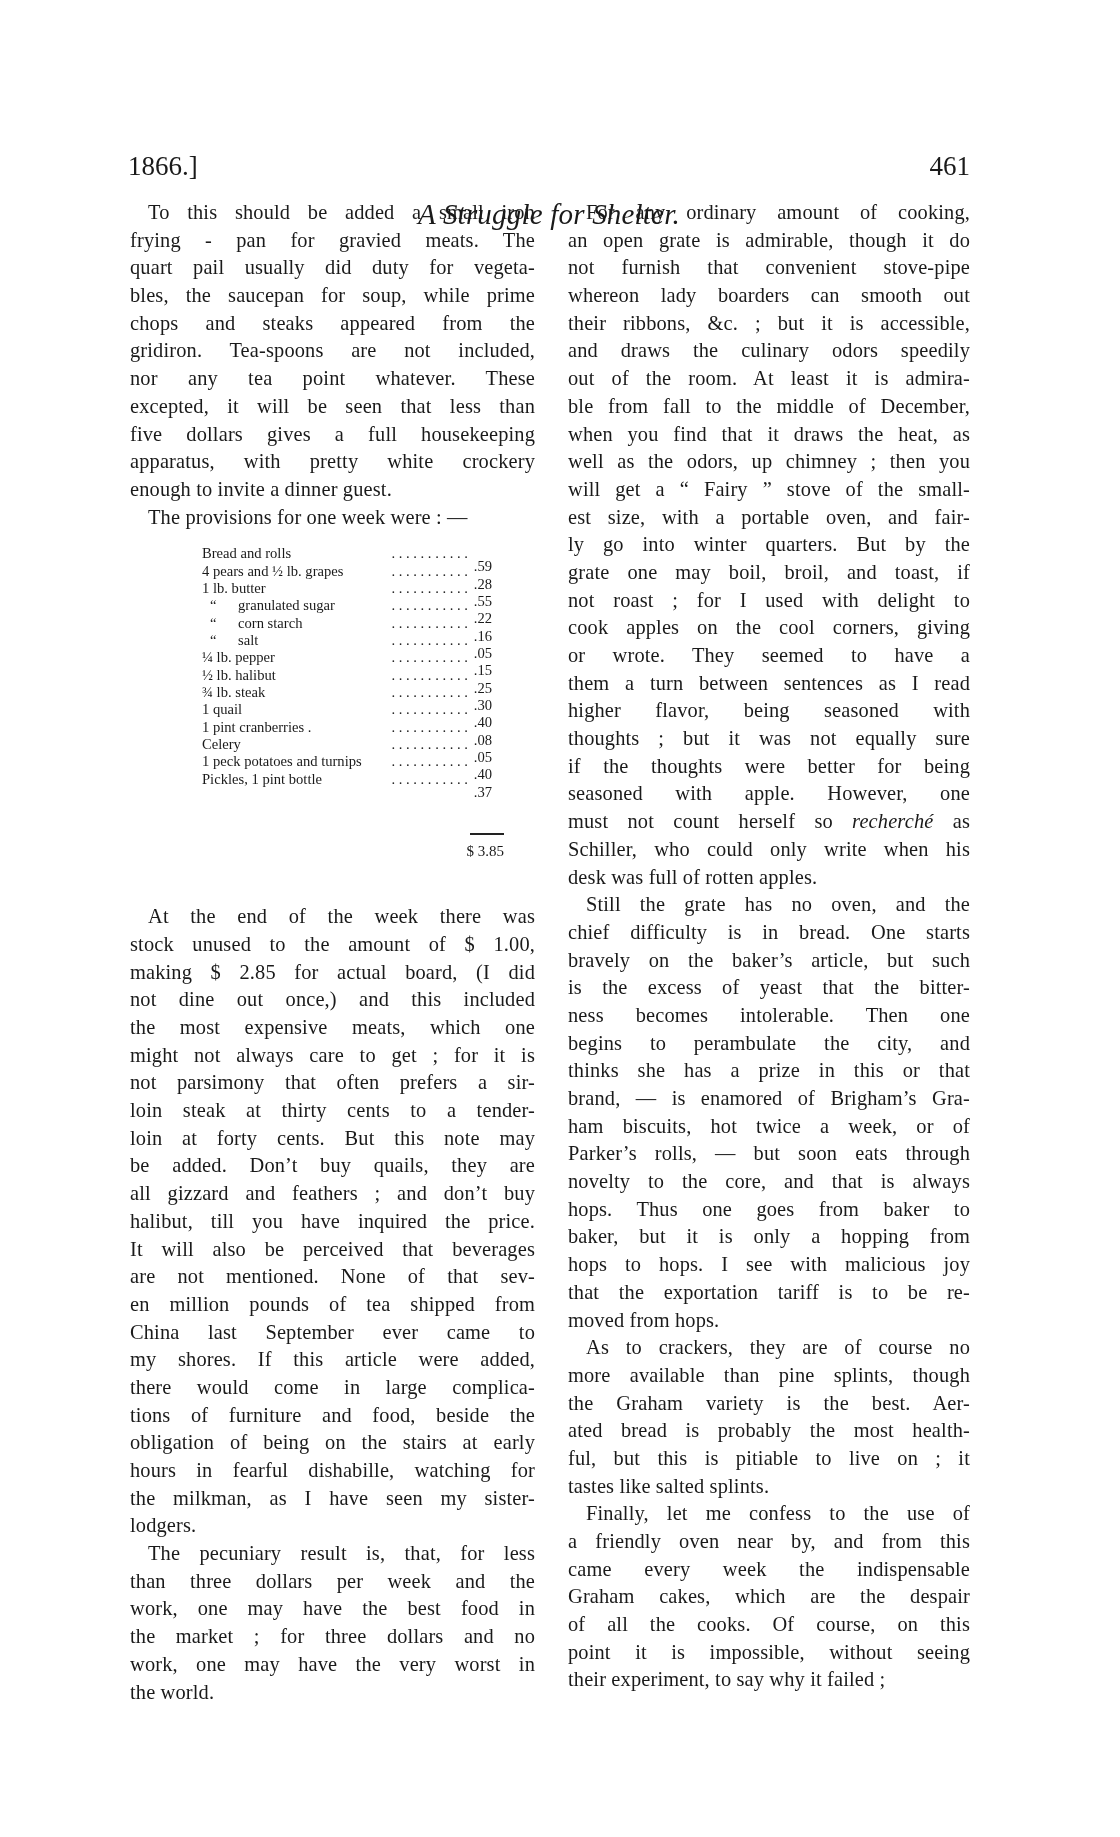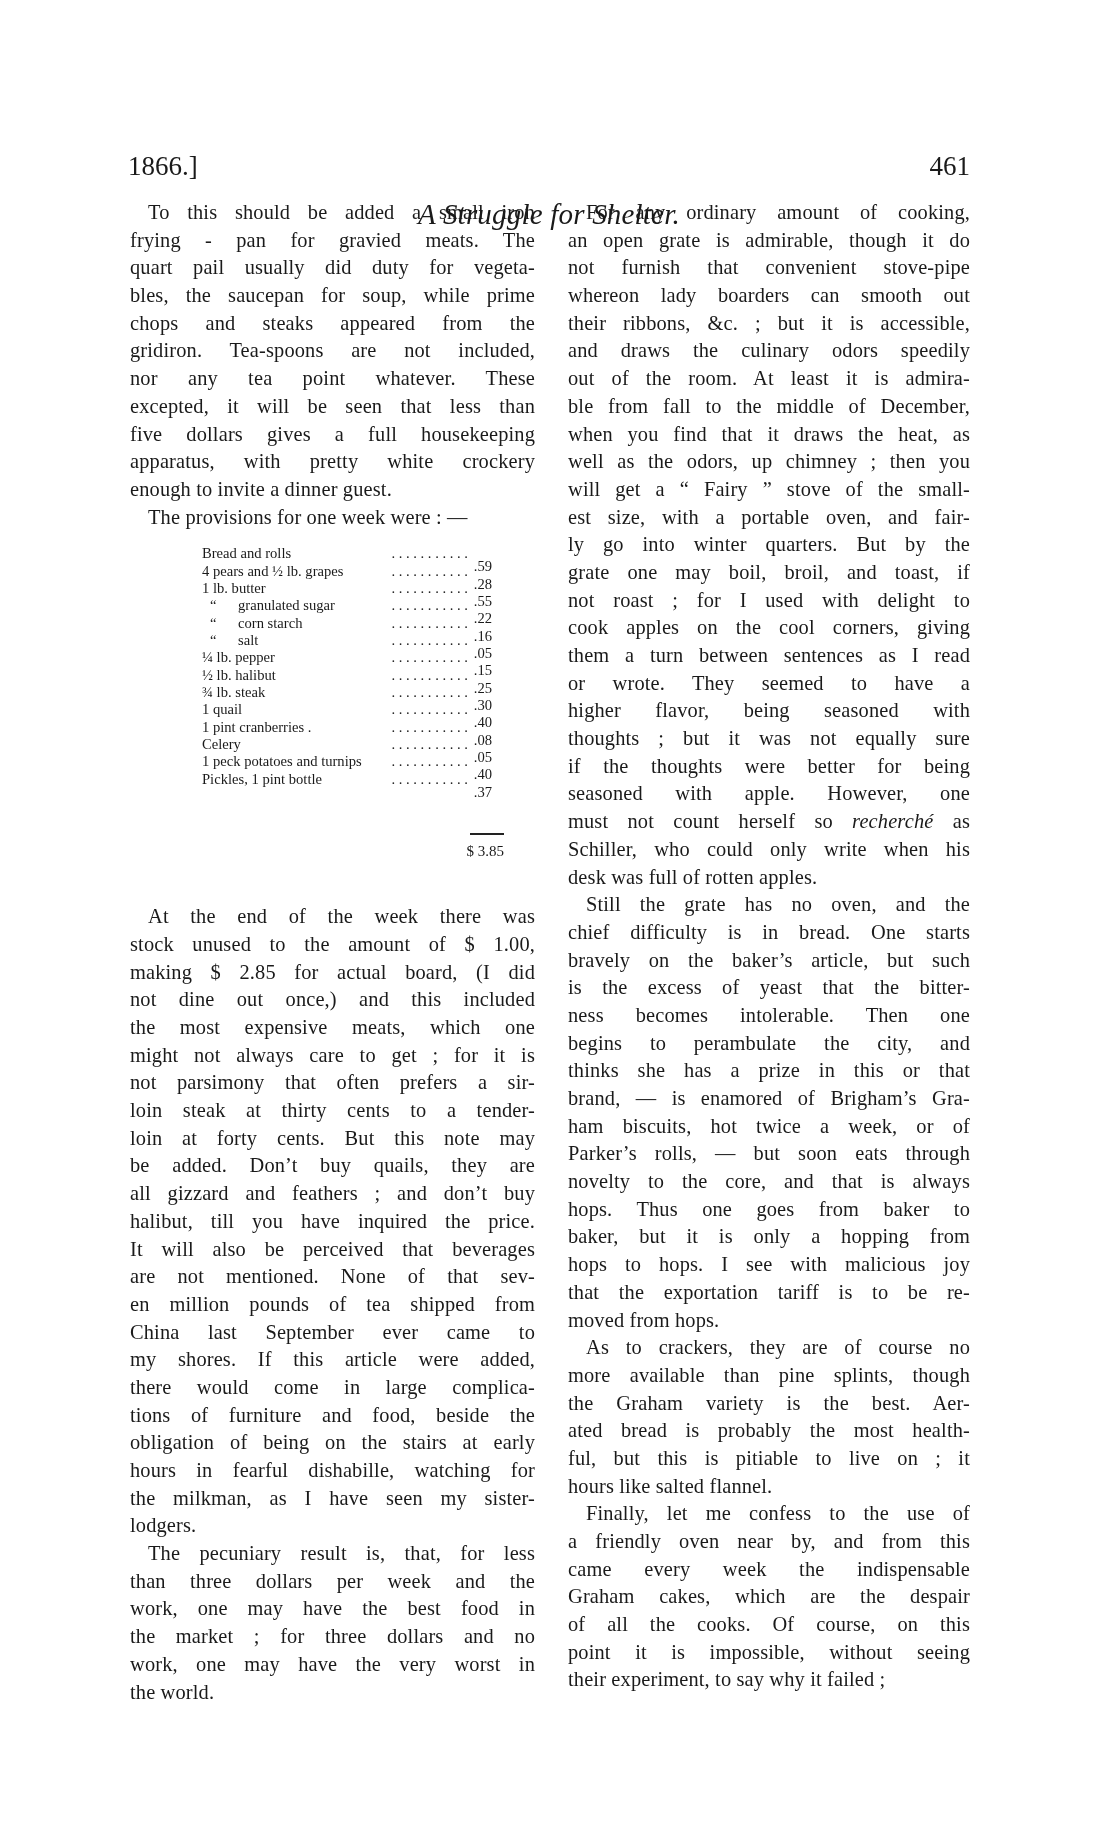--- a/index.html
+++ b/index.html
@@ -188,22 +188,22 @@
         <div class="ln">out of the room.   At least it is admira-</div>
         <div class="ln">ble from fall to the middle of December,</div>
         <div class="ln">when you find that it draws the heat, as</div>
         <div class="ln">well as the odors, up chimney ; then you</div>
         <div class="ln">will get a “ Fairy ” stove of the small-</div>
         <div class="ln">est  size, with a portable oven, and fair-</div>
         <div class="ln">ly go into winter quarters.   But by the</div>
         <div class="ln">grate  one  may boil, broil, and  toast, if</div>
         <div class="ln">not  roast ;  for  I  used  with  delight  to</div>
         <div class="ln">cook apples on the cool corners, giving</div>
+        <div class="ln">or  wrote.   They  seemed  to  have  a</div>
         <div class="ln">them a turn between sentences as I read</div>
-        <div class="ln">or  wrote.   They  seemed  to  have  a</div>
         <div class="ln">higher  flavor,  being  seasoned  with</div>
         <div class="ln">thoughts ; but it was not equally sure</div>
         <div class="ln">if  the  thoughts  were  better  for  being</div>
         <div class="ln">seasoned  with  apple.   However,  one</div>
         <div class="ln"><span>must not count herself so </span><span class="it">recherché</span><span> as</span></div>
         <div class="ln">Schiller, who could only write when his</div>
         <div class="ln last">desk was full of rotten apples.</div>
       </div>
     <div>
         <div class="ln indent">Still  the  grate  has  no  oven,  and  the</div>
@@ -222,21 +222,21 @@
         <div class="ln">hops to hops.   I see with malicious joy</div>
         <div class="ln">that  the  exportation  tariff  is  to  be  re-</div>
         <div class="ln last">moved from hops.</div>
       </div>
     <div>
         <div class="ln indent">As to crackers, they are of course no</div>
         <div class="ln">more available than pine splints, though</div>
         <div class="ln">the  Graham  variety  is  the  best.   Aer-</div>
         <div class="ln">ated bread is probably the most health-</div>
         <div class="ln">ful,  but  this  is  pitiable  to  live  on ;  it</div>
-        <div class="ln last">hours like salted flannel.</div>
+        <div class="ln last">tastes like salted splints.</div>
       </div>
     <div>
         <div class="ln indent">Finally, let me confess to the use of</div>
         <div class="ln">a friendly oven near by, and from this</div>
         <div class="ln">came  every  week  the  indispensable</div>
         <div class="ln">Graham  cakes,  which  are  the  despair</div>
         <div class="ln">of  all  the  cooks.   Of  course,  on  this</div>
         <div class="ln">point  it  is  impossible,  without  seeing</div>
         <div class="ln last">their experiment, to say why it failed ;</div>
       </div>

